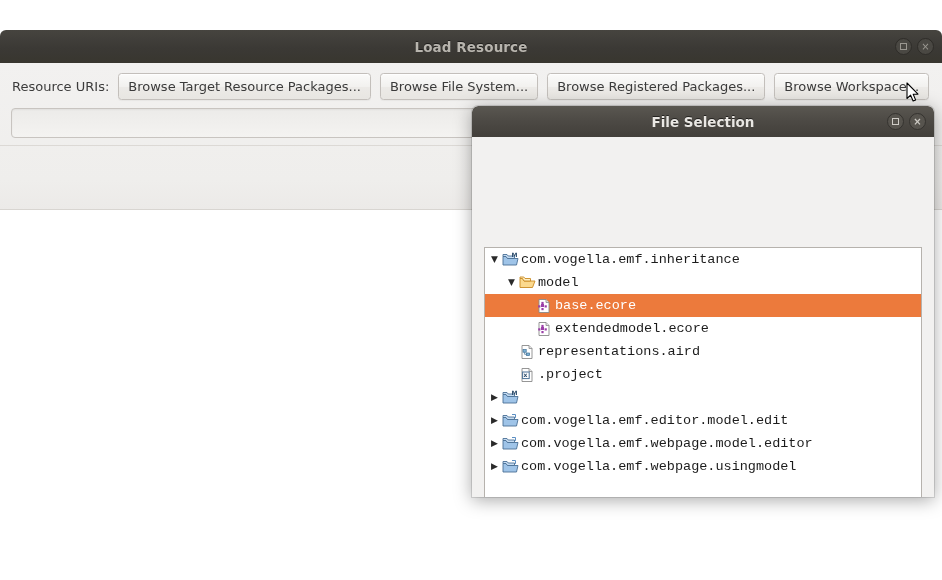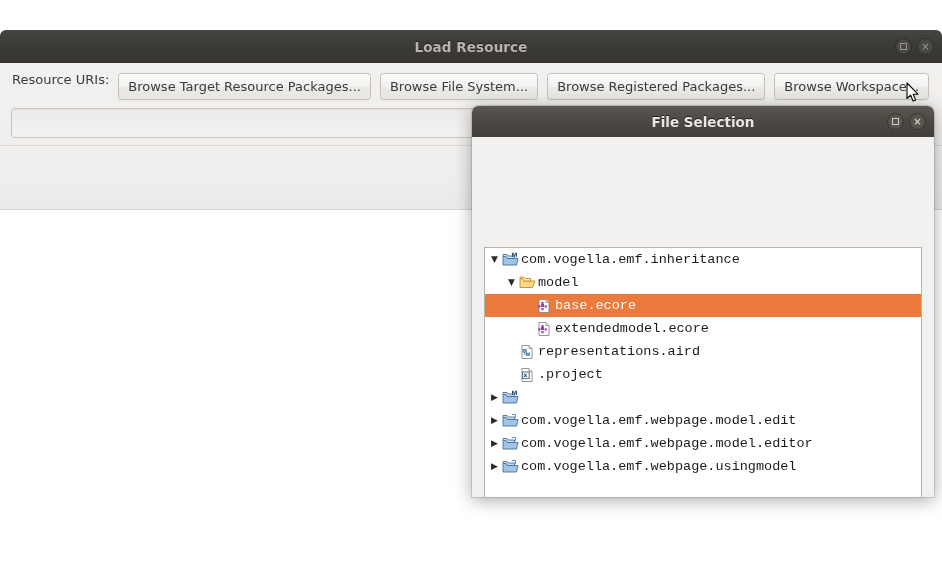--- a/index.html
+++ b/index.html
@@ -89,20 +89,21 @@
     border-bottom: 1px solid #d8d5d1;
     box-sizing: border-box;
   }
 
   .lr-row1 {
     position: absolute;
     left: 0; top: 9px;
     width: 942px;
     height: 28px;
     display: flex;
+    align-items: center;
   }
   .lr-label {
     margin-left: 12px;
     font-size: 13px;
     color: #3c3c3c;
     white-space: nowrap;
   }
 
   .gtk-button {
     background: linear-gradient(to bottom, #fbfbfa 0%, #f2f1ef 50%, #eceae7 51%, #e8e6e2 100%);
@@ -426,21 +427,21 @@
             </div>
             <div class="tree-row ind0">
               <span class="twisty">▶</span>
               <span class="icon">
                 <svg width="17" height="15" viewBox="0 0 17 15">
                   <path d="M1 4.5 L1 13 L14.5 13 L16 6.5 L5.5 6.5 L4 4.5 Z" fill="#9fc4e8" stroke="#4a6f95" stroke-width="0.9" stroke-linejoin="round"></path>
                   <path d="M1 4.5 L1 2.5 L5 2.5 L6.2 4 L12.5 4 L12.5 6.5 L5.5 6.5 L4 4.5 Z" fill="#c6dcf2" stroke="#4a6f95" stroke-width="0.9" stroke-linejoin="round"></path>
                   <path d="M10 1.5 L13.5 1.5 L13.5 4.8" fill="none" stroke="#5b8fc4" stroke-width="1"></path>
                 </svg>
               </span>
-              <span class="label">com.vogella.emf.webpage.model.edit</span>
+              <span class="label">com.vogella.emf.editor.model.edit</span>
             </div>
             <div class="tree-row ind0">
               <span class="twisty">▶</span>
               <span class="icon">
                 <svg width="17" height="15" viewBox="0 0 17 15">
                   <path d="M1 4.5 L1 13 L14.5 13 L16 6.5 L5.5 6.5 L4 4.5 Z" fill="#9fc4e8" stroke="#4a6f95" stroke-width="0.9" stroke-linejoin="round"></path>
                   <path d="M1 4.5 L1 2.5 L5 2.5 L6.2 4 L12.5 4 L12.5 6.5 L5.5 6.5 L4 4.5 Z" fill="#c6dcf2" stroke="#4a6f95" stroke-width="0.9" stroke-linejoin="round"></path>
                   <path d="M10 1.5 L13.5 1.5 L13.5 4.8" fill="none" stroke="#5b8fc4" stroke-width="1"></path>
                 </svg>
               </span>

